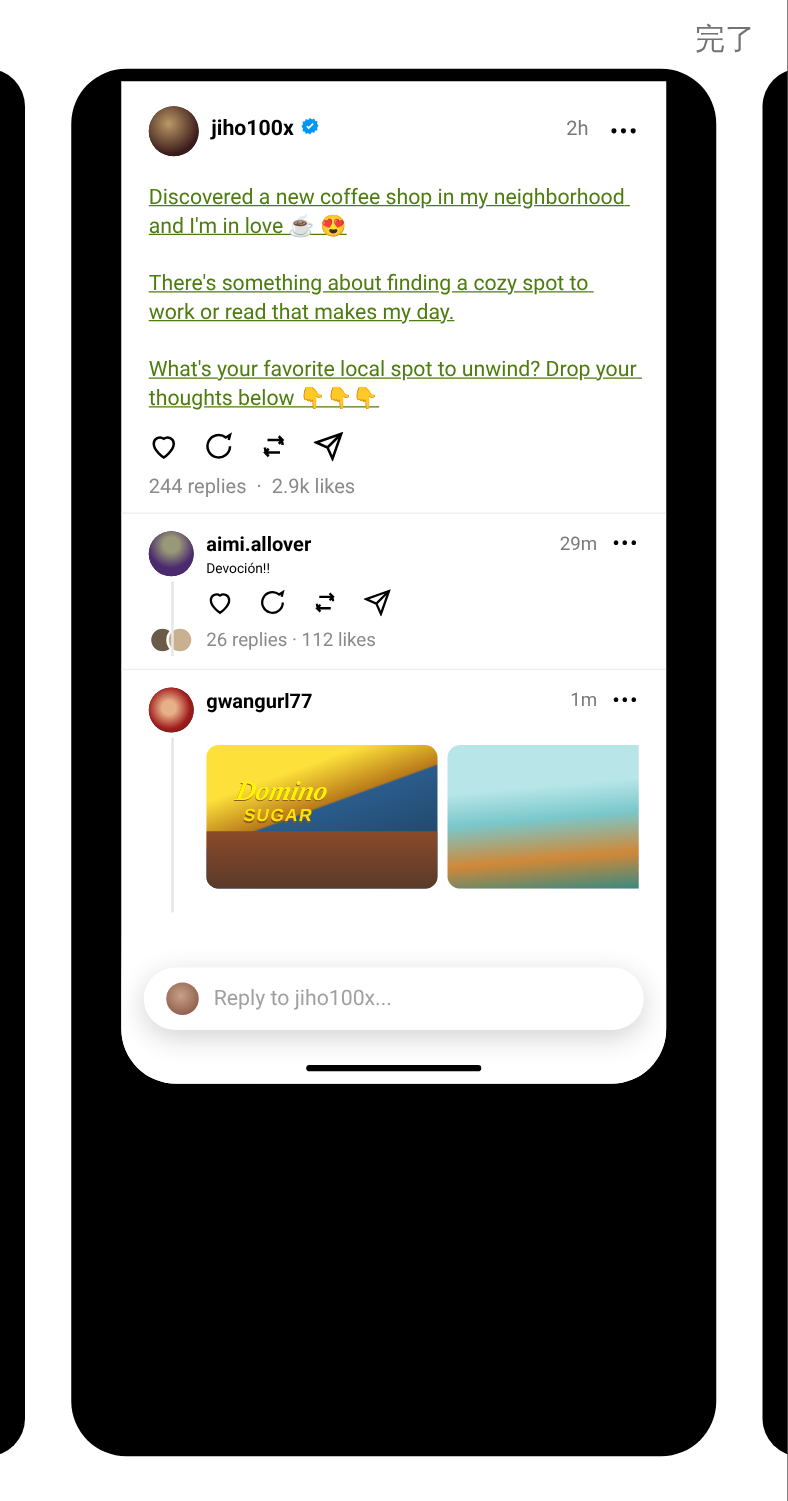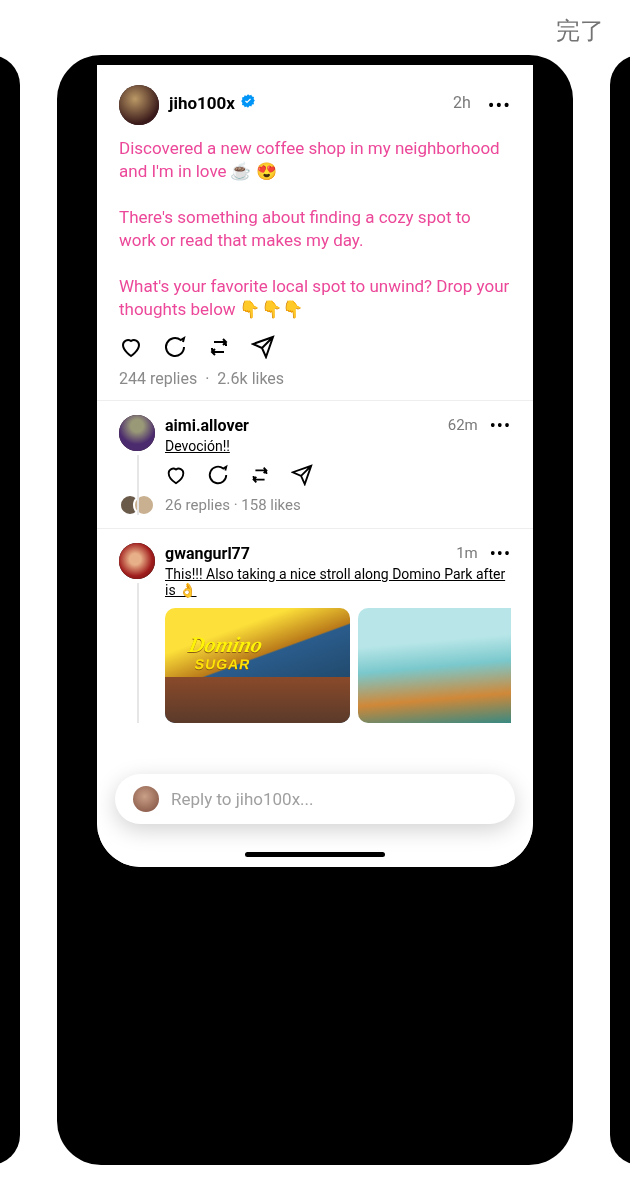--- a/index.html
+++ b/index.html
@@ -85,44 +85,45 @@
   }
   .username { font-weight: 700; font-size: 17px; color:#000; }
   .verified {
     width: 16px; height: 16px; color:#0095f6;
   }
   .time { font-size: 16px; color:#7a7a7a; margin-left:auto; }
   .more-dots { font-size: 20px; color:#000; margin-left:12px; letter-spacing:1px; cursor:pointer; }
   .body {
     font-size: 17px;
     line-height: 1.35;
-    color:#ec4899;
-    margin-top: 12px;
+    color:#4d7c0f;
+    margin-top: 22px;
     white-space: pre-wrap;
+    text-decoration: underline;
   }
   .actions {
     display: flex;
     gap: 20px;
     margin-top: 14px;
   }
   .actions svg { width:24px; height:24px; stroke:#000; fill:none; stroke-width:2; cursor:pointer;}
   .stats { font-size: 16px; color:#8a8a8a; margin-top:10px; }
   .stats .dot { margin: 0 4px; }
   .reply {
     border-top: 1px solid #eee;
     padding: 14px 22px 12px 22px;
   }
   .reply-head { display:flex; align-items:flex-start; gap:10px; }
   .reply .avatar { width:36px; height:36px; }
   .reply-col { flex:1; }
   .reply-top { display:flex; align-items:center; }
   .reply-user { font-weight:700; font-size:16px; }
   .reply-time { font-size:15px; color:#7a7a7a; margin-left:auto; }
   .reply-more { font-size:18px; margin-left:12px; letter-spacing:1px; cursor:pointer;}
-  .reply-body { font-size:14px; margin-top:2px; color:#000;text-decoration:underline;}
+  .reply-body { font-size:11px; margin-top:2px; color:#000;}
   .reply .actions { margin-top:10px; }
   .reply .actions svg { width:22px; height:22px;}
   .nested {
     margin-left: 46px;
     margin-top: 8px;
     display:flex; align-items:center; gap:10px;
   }
   .mini-avs { display:flex; }
   .mini-av { width:22px; height:22px; border-radius:50%; background:#888; border:2px solid #fff; margin-left:-8px;}
   .mini-av:first-child{margin-left:0; background:#6a5a4a;}
@@ -225,31 +226,31 @@
         <svg viewBox="0 0 24 24">
             <path d="M7 7h9a3 3 0 0 1 3 3v1M17 17H8a3 3 0 0 1-3-3v-1M16 4l3 3-3 3M8 20l-3-3 3-3"></path>
           </svg>
         <svg viewBox="0 0 24 24">
             <path d="M22 2L11 13M22 2l-7 20-4-9-9-4z"></path>
           </svg>
       </div>
       <div class="stats">
         <span>244 replies</span>
         <span class="dot">·</span>
-        <span>2.6k likes</span>
+        <span>2.9k likes</span>
       </div>
     </div>
 
     <div class="reply" style="position:relative;">
       <div class="reply-head">
         <div class="avatar purple"></div>
         <div class="reply-col">
           <div class="reply-top">
             <span class="reply-user">aimi.allover</span>
-            <span class="reply-time">62m</span>
+            <span class="reply-time">29m</span>
             <span class="reply-more">•••</span>
           </div>
           <div class="reply-body">Devoción!!</div>
           <div class="actions">
             <svg viewBox="0 0 24 24">
                 <path d="M12 21s-8-5.3-8-11a5 5 0 0 1 8-4 5 5 0 0 1 8 4c0 5.7-8 11-8 11z"></path>
               </svg>
             <svg viewBox="0 0 24 24">
                 <path d="M21 12a9 9 0 1 1-3.3-7L21 3l-1 4"></path>
               </svg>
@@ -264,35 +265,34 @@
       </div>
       <div class="thread-line" style="top:54px; height:60px;"></div>
       <div class="nested" style="margin-left:0;">
         <div class="mini-avs">
           <div class="mini-av"></div>
           <div class="mini-av"></div>
         </div>
         <div class="reply-stats">
           <span>26 replies</span>
           <span class="dot">·</span>
-          <span>158 likes</span>
+          <span>112 likes</span>
         </div>
       </div>
     </div>
 
     <div class="reply" style="position:relative; padding-bottom:15px;">
       <div class="reply-head">
         <div class="avatar red-img"></div>
         <div class="reply-col">
           <div class="reply-top">
             <span class="reply-user">gwangurl77</span>
             <span class="reply-time">1m</span>
             <span class="reply-more">•••</span>
           </div>
-          <div class="reply-body">This!!! Also taking a nice stroll along Domino Park after is 👌</div>
         </div>
       </div>
       <div class="thread-line" style="top:54px; height:140px;"></div>
       <div class="img-row">
         <div class="img-thumb img1">
           <div class="domino-text">Domino</div>
           <div class="domino-sub">SUGAR</div>
         </div>
         <div class="img-thumb img2"></div>
 

